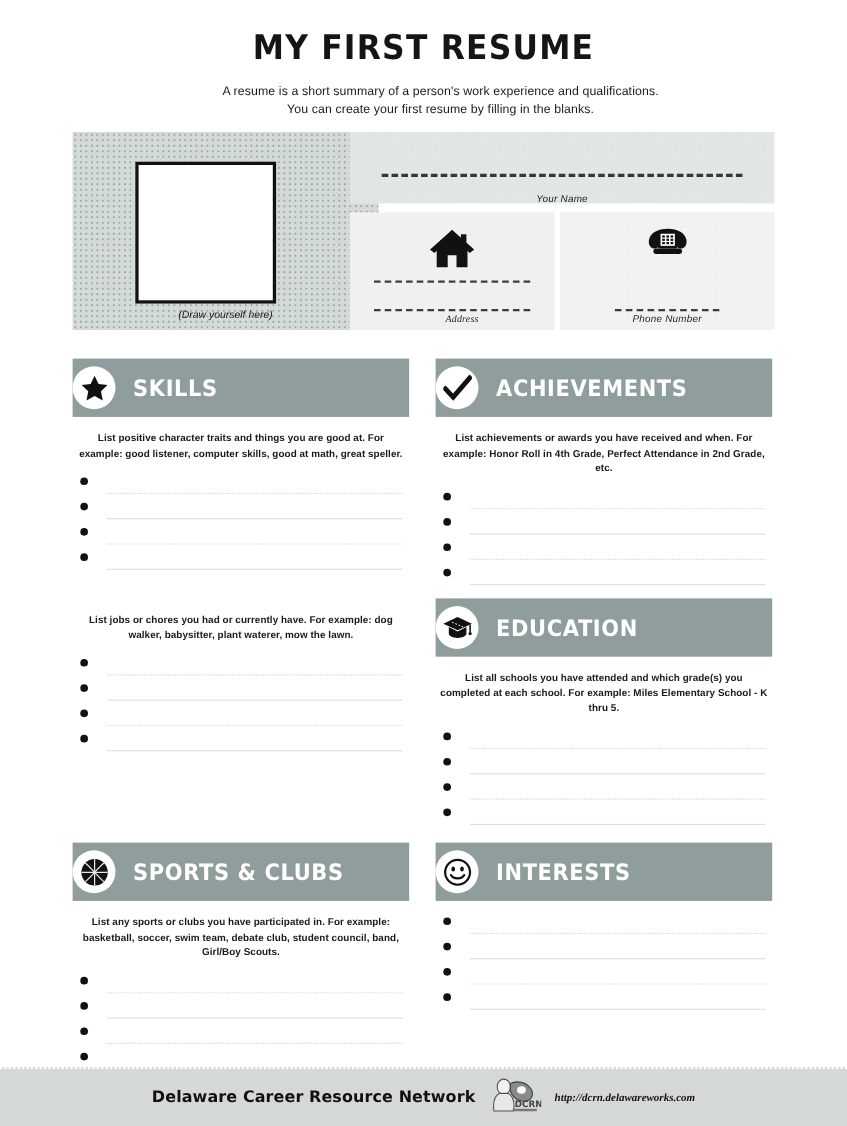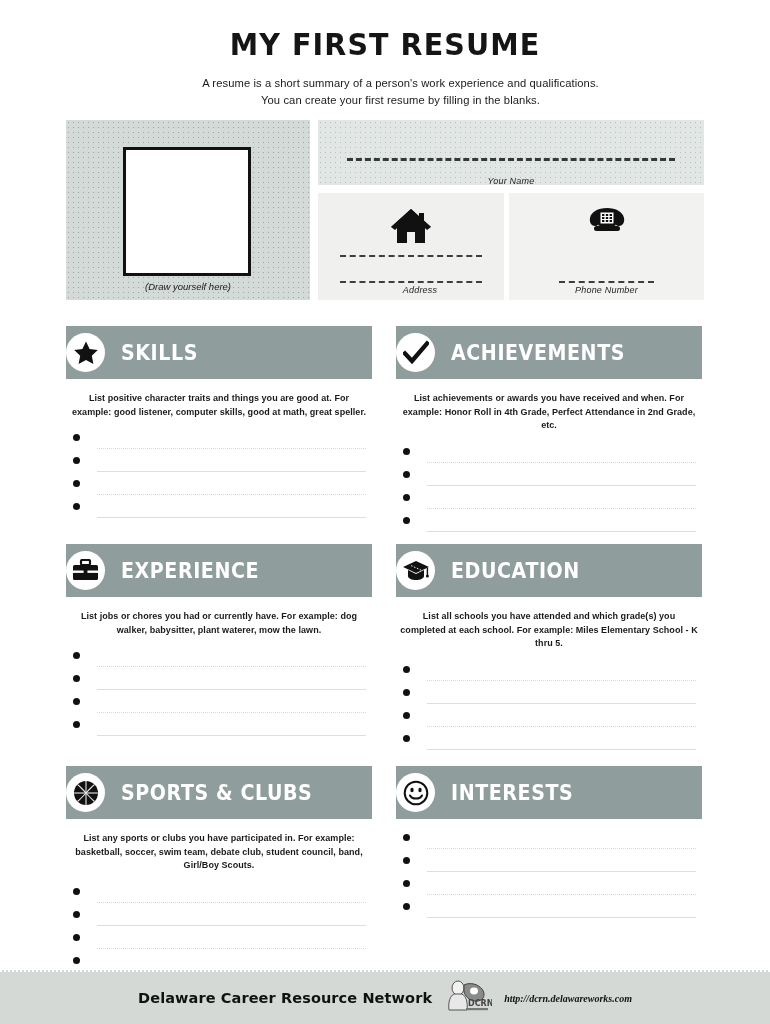--- a/index.html
+++ b/index.html
@@ -38,20 +38,21 @@
   
   .top-block{
     position:absolute;
     left:66px;top:120px;
     width:638px;height:180px;
   }
   .dot-tex{
     background-color:#d4dad7;
     background-image:radial-gradient(#9aa8a4 0.6px, transparent 0.7px);
     background-size:5px 5px;
+    padding-left:34px;
   }
   .dot-tex-lite{
     background-color:#e2e7e6;
     background-image:radial-gradient(#b4bfbc 0.5px, transparent 0.6px);
     background-size:5px 5px;
   }
   .photo-box{
     position:absolute;left:0;top:0;
     width:244px;height:180px;
   }
@@ -101,21 +102,21 @@
     border-top:2.5px dashed #3b3f40;
   }
   .name-dash{
     position:absolute;
     left:29px;right:29px;top:38px;
     border-top:3px dashed #33383a;
   }
   .name-lbl{position:absolute;left:0;right:0;top:44px;margin-top:12px;}
   .addr-dash1{position:absolute;left:22px;right:22px;top:62px;}
   .addr-dash2{position:absolute;left:22px;right:22px;top:88px;}
-  .addr-lbl{position:absolute;left:18px;right:0;top:92px;}
+  .addr-lbl{position:absolute;left:18px;right:0;top:92px;font-family:Liberation Serif, serif;}
   .phone-dash{position:absolute;left:50px;right:50px;top:88px;}
   .phone-lbl{position:absolute;left:0;right:0;top:92px;}
 
   .home-icon{position:absolute;left:50%;top:14px;transform:translateX(-50%);}
   .tel-icon{position:absolute;left:50%;top:12px;transform:translateX(-50%);}
 
   
   .section{position:absolute;width:306px;}
   .sec-head{
     height:53px;
@@ -305,31 +306,20 @@
           <span class="bullet"></span>
           <span class="writeline wl-dotted"></span>
         </div>
         <div class="line-row">
           <span class="bullet"></span>
           <span class="writeline"></span>
         </div>
       </div>
     </div>
     <div class="section" style="left: 66px; top: 544px;">
-      <div class="sec-head">
-        <span class="sec-badge">
-          <svg width="27" height="24" viewBox="0 0 27 24">
-            <rect x="9" y="1" width="9" height="5" rx="1.2" fill="none" stroke="#111" stroke-width="2.2"></rect>
-            <rect x="1" y="6" width="25" height="15" rx="1.6" fill="#111"></rect>
-            <rect x="1" y="11.5" width="25" height="2.4" fill="#fff"></rect>
-            <rect x="11.6" y="10.4" width="3.8" height="4.6" rx="0.8" fill="#111"></rect>
-          </svg>
-        </span>
-        <span class="sec-title">EXPERIENCE</span>
-      </div>
       <div class="sec-desc">List jobs or chores you had or currently have. For example: dog walker, babysitter, plant waterer, mow the lawn.</div>
       <div class="lines">
         <div class="line-row">
           <span class="bullet"></span>
           <span class="writeline wl-dotted"></span>
         </div>
         <div class="line-row">
           <span class="bullet"></span>
           <span class="writeline"></span>
         </div>

